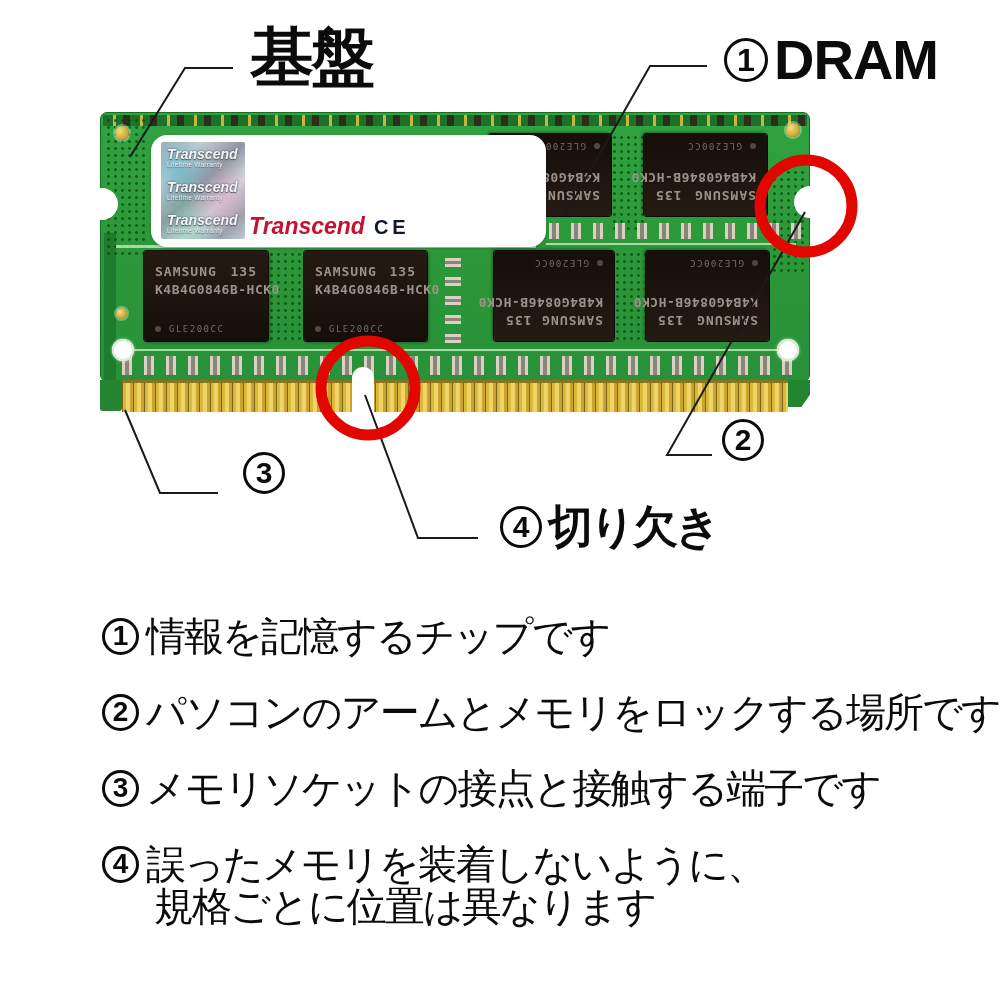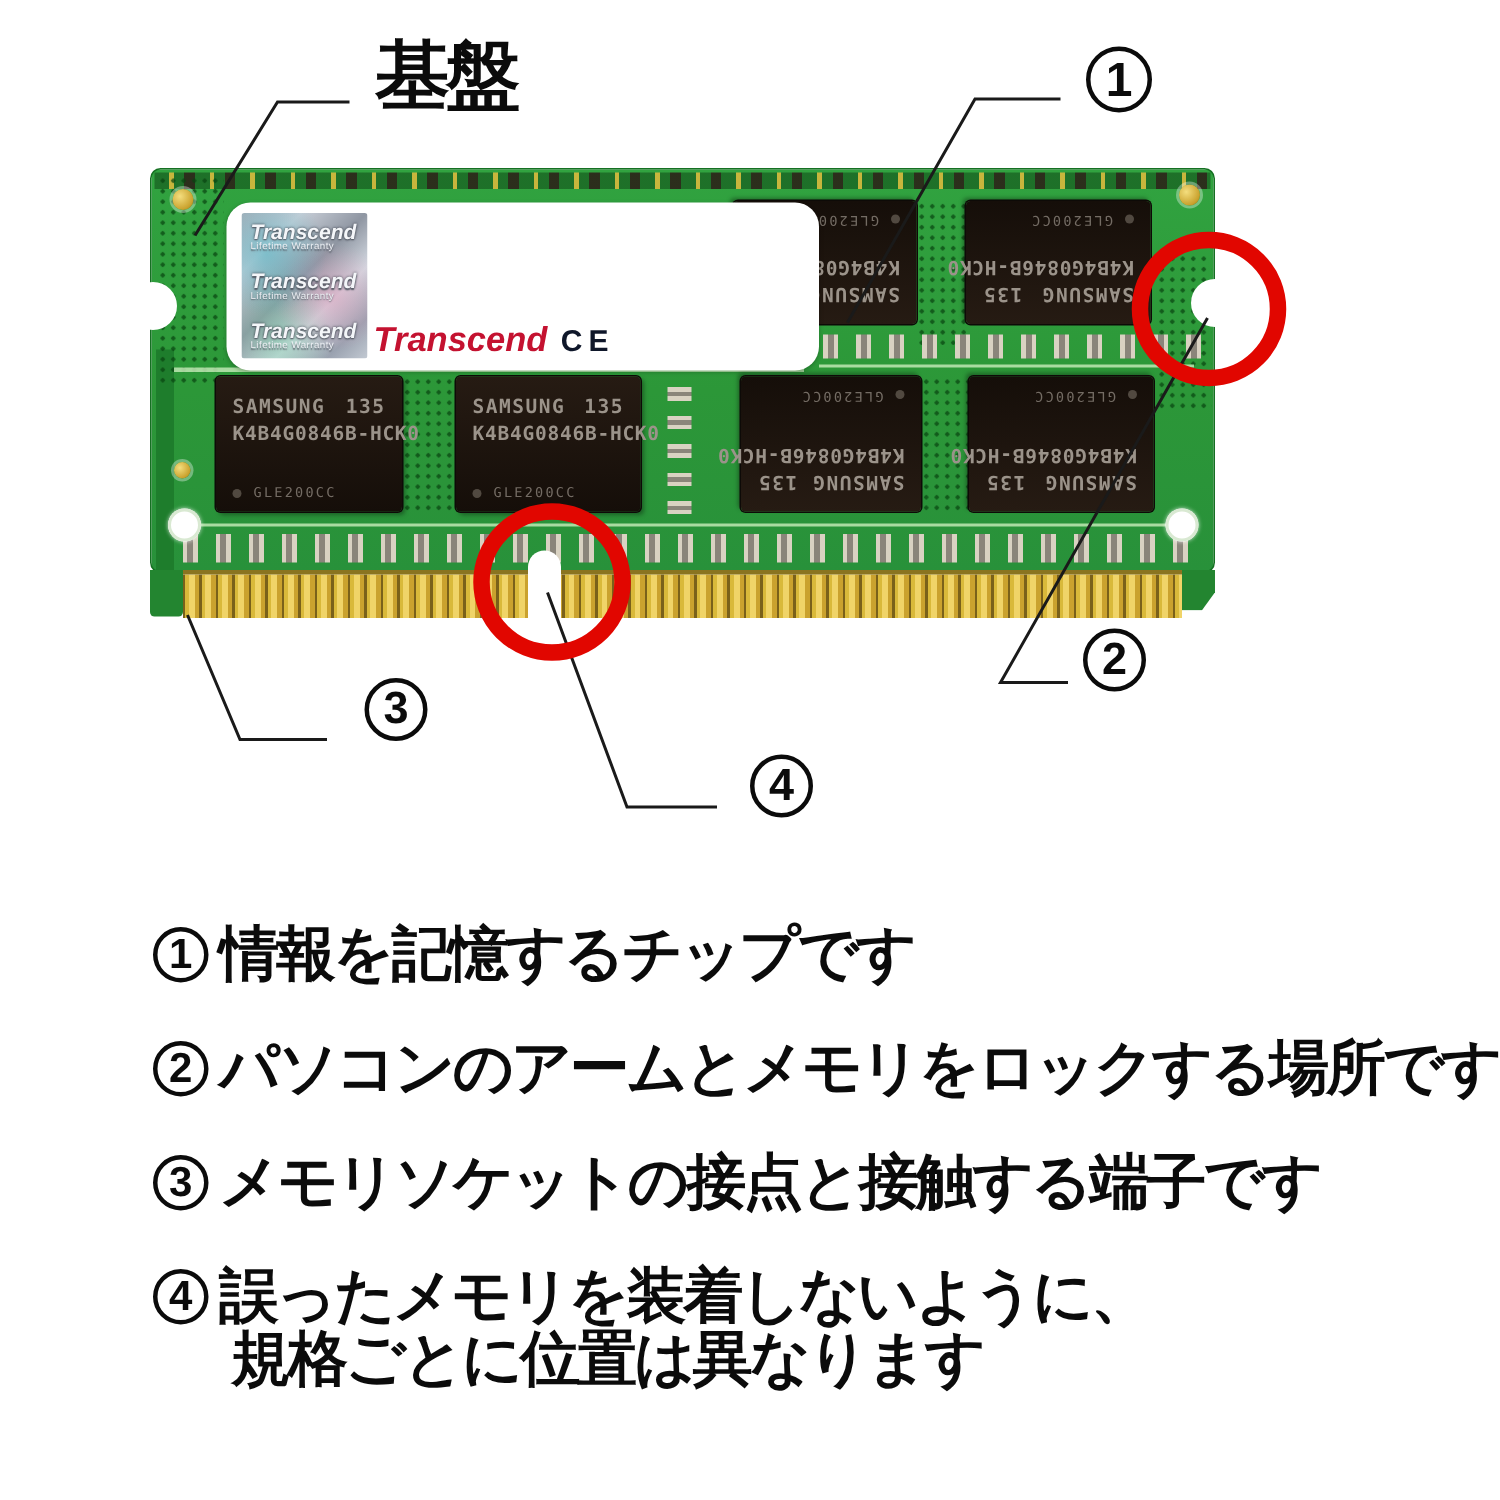--- a/index.html
+++ b/index.html
@@ -81,21 +81,21 @@
     box-shadow:0 0 0 2px rgba(255,255,255,.35);}
   .gdot.tl{left:15px;top:14px;width:14px;height:14px;}
   .gdot.tr{left:686px;top:11px;width:14px;height:14px;}
   .gdot.ml{left:16px;top:196px;width:11px;height:11px;}
   
   .overlay{position:absolute;left:0;top:0;z-index:20;pointer-events:none;}
   .exp-row{position:absolute;left:102px;display:flex;align-items:center;gap:7px;z-index:30;}
   .exp-row.indent{padding-left:52px;}
   .exp-num{width:37px;height:37px;border:3px solid #0b0b0b;border-radius:50%;font-size:28px;font-weight:700;
     display:flex;align-items:center;justify-content:center;box-sizing:border-box;flex:none;line-height:1;}
-  .exp-text{font-size:40px;font-weight:700;letter-spacing:-2px;white-space:nowrap;line-height:1.2;}
+  .exp-text{font-size:40px;font-weight:400;letter-spacing:-2px;white-space:nowrap;line-height:1.2;}
 </style>
 </head>
 <body>
 
 <div class="module">
   <div class="pcb">
     <div class="top-band"></div>
     <div class="dark-strip"></div>
 
     <div class="via" style="left:4px;top:4px;width:44px;height:140px;"></div>
@@ -219,33 +219,35 @@
   <polyline points="233,68 185,68 130,157" fill="none" stroke="#1a1a1a" stroke-width="2"></polyline>
   <polyline points="707,66 650,66 565,215" fill="none" stroke="#1a1a1a" stroke-width="2"></polyline>
   <polyline points="805,212 667,455 712,455" fill="none" stroke="#1a1a1a" stroke-width="2"></polyline>
   <polyline points="125,410 160,493 218,493" fill="none" stroke="#1a1a1a" stroke-width="2"></polyline>
   <polyline points="365,395 418,538 478,538" fill="none" stroke="#1a1a1a" stroke-width="2"></polyline>
   <circle cx="806" cy="206" r="46" fill="none" stroke-width="11" stroke="#e10600"></circle>
   <circle cx="368" cy="388" r="47" fill="none" stroke-width="11" stroke="#e10600"></circle>
 </svg>
 
 <div class="callout" style="left:250px;top:24px;">
-  <span class="ctext jp" style="font-size:50px;text-align:center;">基盤</span>
+  <span class="ctext jp" style="font-size:64px;text-align:center;">基盤</span>
 </div>
 <div class="callout" style="left:724px;top:31px;">
   <span class="cnum big">1</span>
+  <span class="ctext" style="font-size:56px;letter-spacing:-1px;">DRAM</span>
 </div>
 <div class="callout" style="left:722px;top:419px;">
   <span class="cnum mid">2</span>
 </div>
 <div class="callout" style="left:243px;top:452px;">
   <span class="cnum mid">3</span>
 </div>
 <div class="callout" style="left:500px;top:503px;">
   <span class="cnum mid">4</span>
+  <span class="ctext jp" style="font-size:45px;">切り欠き</span>
 </div>
 
 <div class="exp-row" style="top:612px;">
   <span class="exp-num">1</span>
   <span class="exp-text">情報を記憶するチップです</span>
 </div>
 <div class="exp-row" style="top:688px;">
   <span class="exp-num">2</span>
   <span class="exp-text">パソコンのアームとメモリをロックする場所です</span>
 </div>

